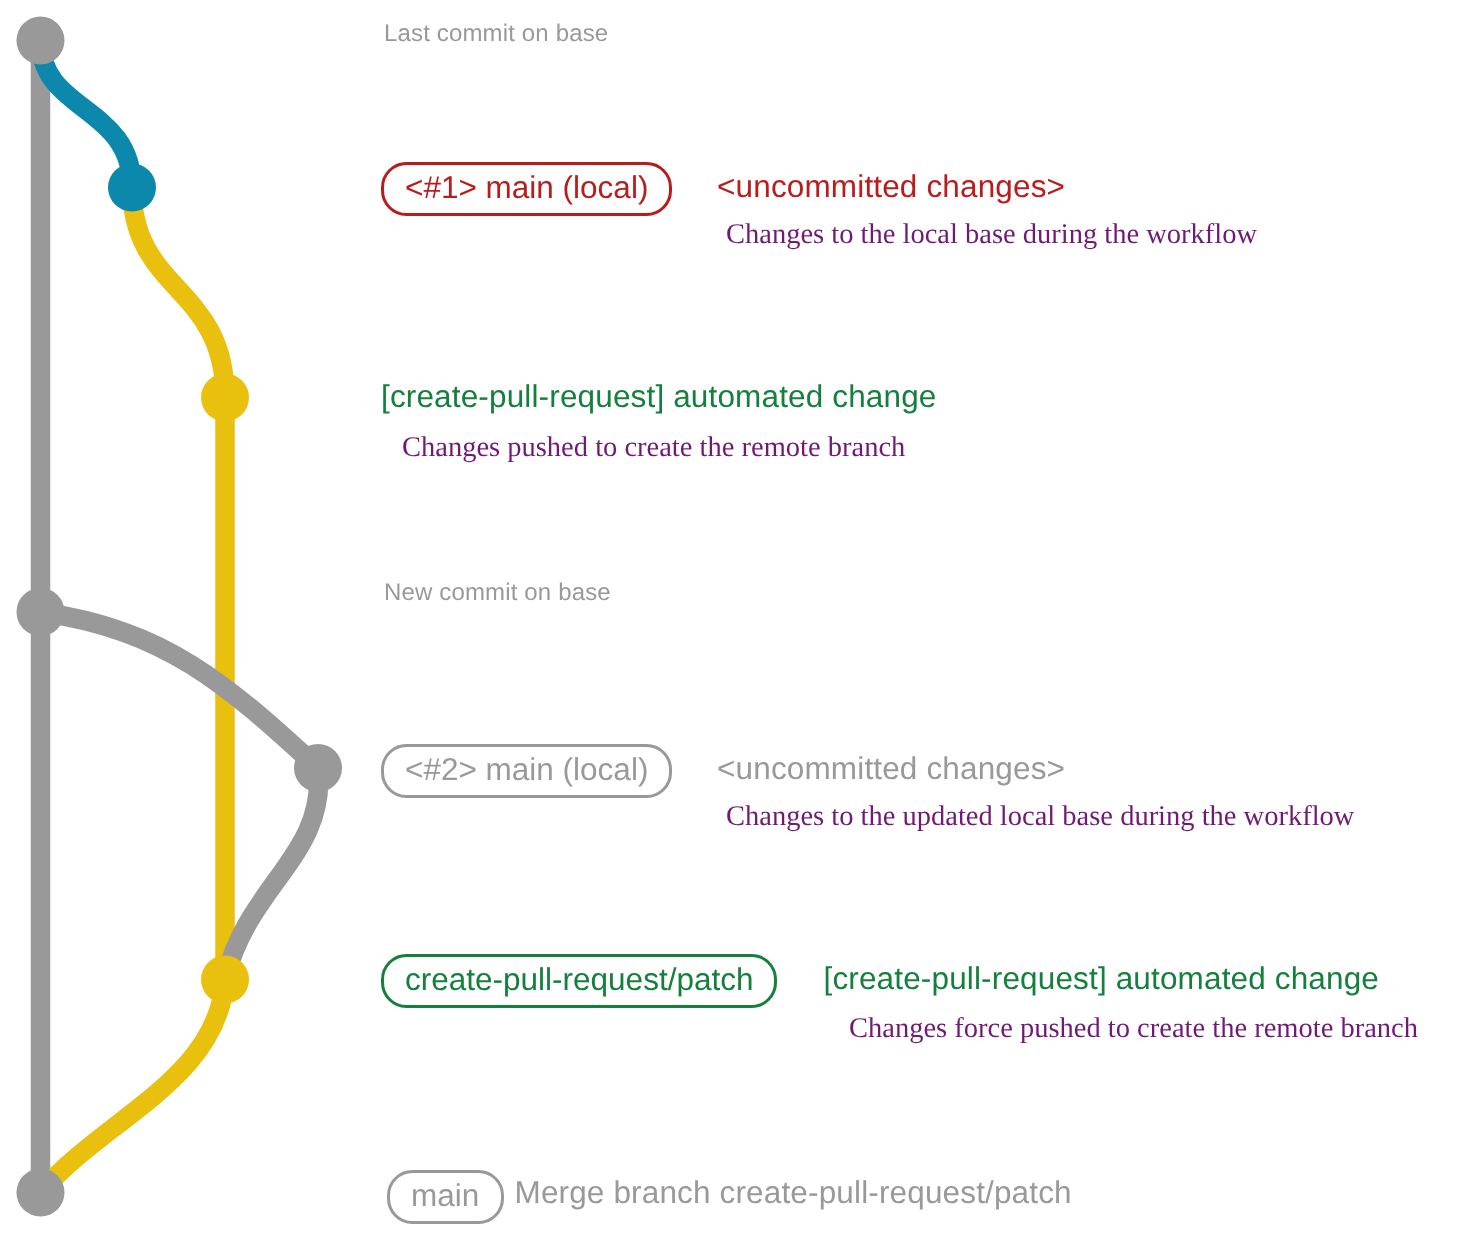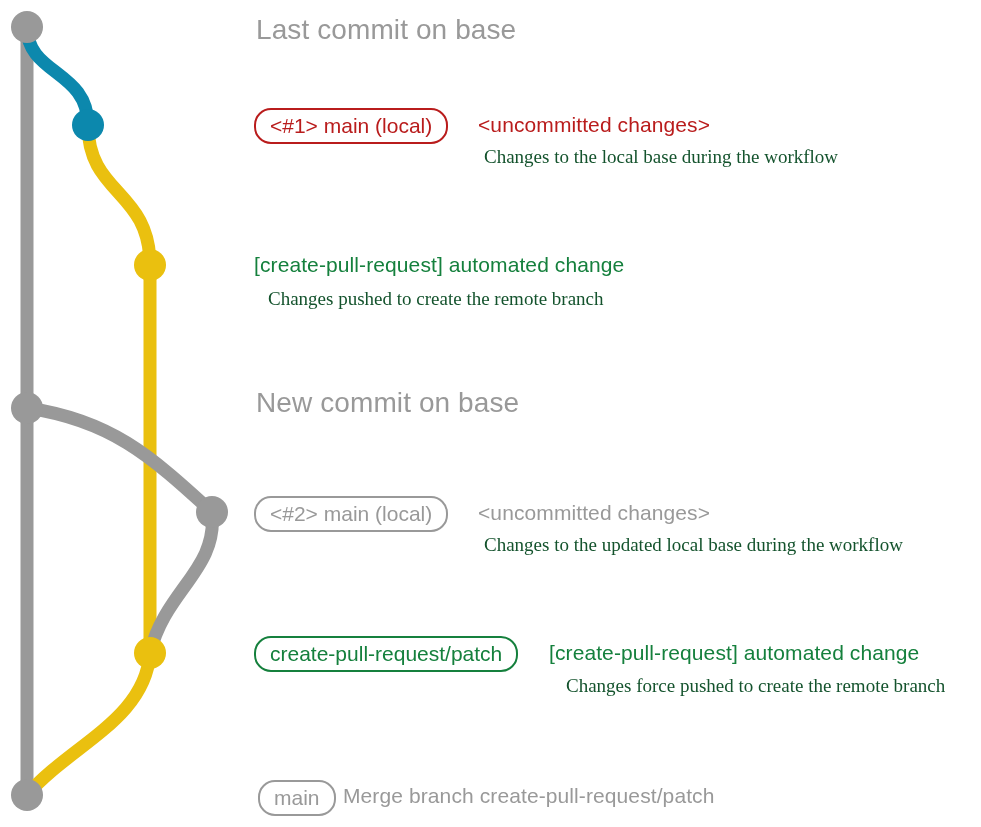--- a/index.html
+++ b/index.html
@@ -22,21 +22,21 @@
     left: 0;
     top: 0;
     width: 981px;
     height: 827px;
   }
 
   
   .heading-text {
     position: absolute;
     font-family: "Liberation Sans", sans-serif;
-    font-size: 28px;
+    font-size: 16px;
     font-weight: 400;
     letter-spacing: 0.1px;
     white-space: nowrap;
   }
 
   
   .pill {
     position: absolute;
     display: inline-block;
     box-sizing: border-box;
@@ -60,21 +60,21 @@
     letter-spacing: 0.1px;
     white-space: nowrap;
   }
 
   
   .body-note {
     position: absolute;
     font-family: "Liberation Serif", serif;
     font-size: 19px;
     font-weight: 400;
-    color: #14532d;
+    color: #701a75;
     white-space: nowrap;
   }
 
   .c-blue   { color: #b91c1c; }
   .c-yellow { color: #15803d; }
   .c-gray   { color: #999999; }
 </style>
 </head>
 <body>
 

